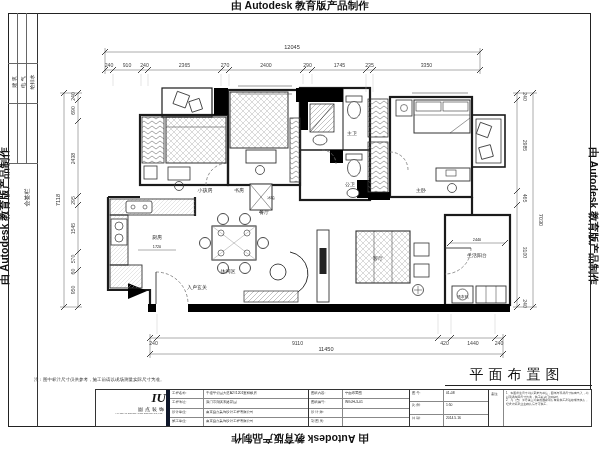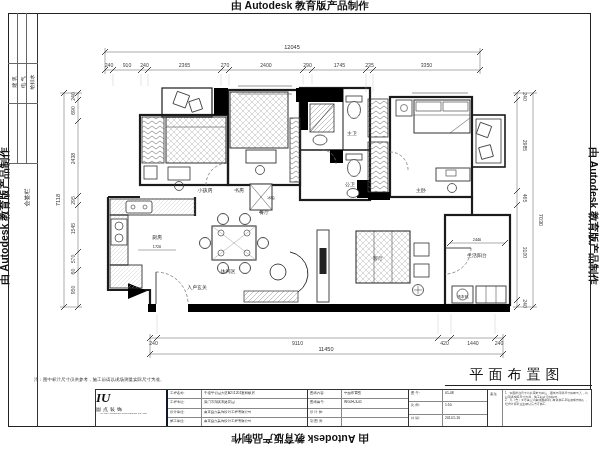--- a/index.html
+++ b/index.html
@@ -31,21 +31,21 @@
   .dm{font-size:5.2px;fill:#444;text-anchor:middle;}
   .dmt{font-size:5.6px;fill:#333;text-anchor:middle;}
   .note{position:absolute;left:34px;top:377px;font-size:4.5px;color:#333;}
   .sheet-title{position:absolute;left:442px;top:366px;width:150px;text-align:center;
                font-size:14px;letter-spacing:5px;color:#111;
                font-family:"Liberation Serif",serif;}
   .title-rule{position:absolute;left:445px;top:385px;width:147px;border-top:1.4px solid #222;}
   
   .tb{position:absolute;left:95px;top:389px;width:497px;height:38px;
       border:1px solid #333;box-sizing:border-box;display:flex;background:#fff;}
-  .tb-logo{width:70px;border-right:2px solid #0f172a;text-align:left;overflow:hidden;}
+  .tb-logo{width:70px;border-right:4px solid #0f172a;text-align:right;overflow:hidden;}
   .tb-mark{font-size:13px;font-weight:bold;font-style:italic;
            font-family:"Liberation Serif",serif;line-height:16px;}
   .tb-cname{font-size:5px;letter-spacing:2px;}
   .tb-csub{font-size:2.6px;color:#555;transform:scale(.9);}
   .tb-col{border-right:1px solid #333;display:flex;flex-direction:column;}
   .tb-col1{flex:1.35;}
   .tb-col2{width:100px;}
   .tb-col3{width:78px;}
   .tb-row{flex:1;display:flex;border-bottom:.5px solid #888;overflow:hidden;}
   .tb-col .tb-row:last-child{border-bottom:none;}

